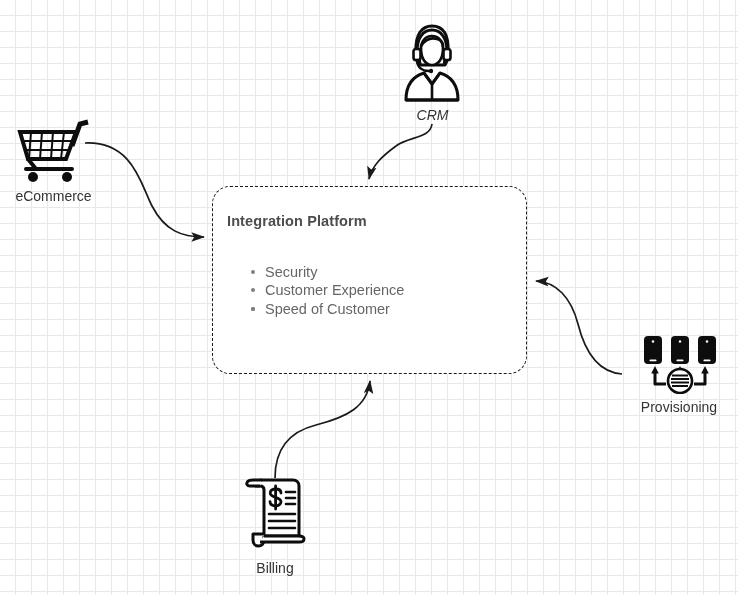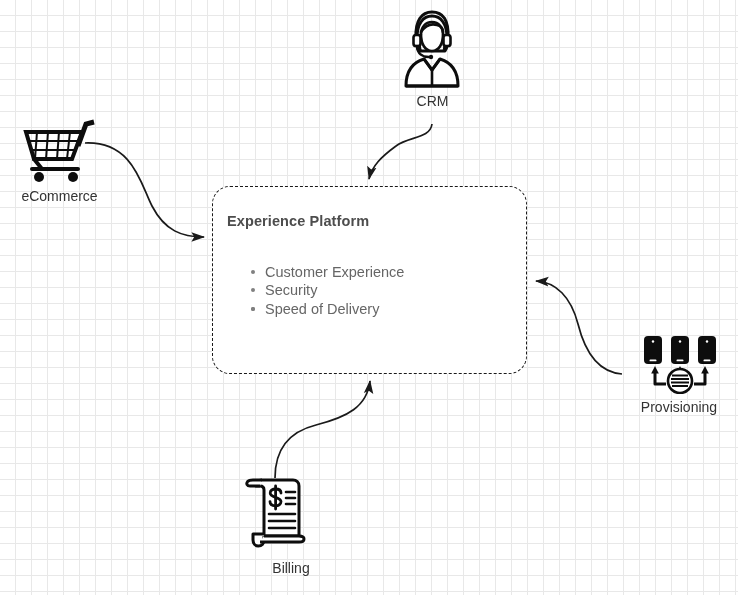--- a/index.html
+++ b/index.html
@@ -81,38 +81,38 @@
     position: absolute;
     left: -14px;
     top: 7px;
     width: 4px;
     height: 4px;
     border-radius: 50%;
     background: #808080;
   }
 
   
-  #node-ecommerce { left: 12px; top: 112px; width: 95px; height: 92px; }
+  #node-ecommerce { left: 6px; top: 112px; width: 95px; height: 92px; }
   #node-ecommerce .node-icon { left: 8px; top: 0px; }
   #node-ecommerce .node-label { left: 0px; top: 76px; width: 95px; }
 
   
-  #node-crm { left: 390px; top: 8px; width: 85px; height: 102px; }
+  #node-crm { left: 390px; top: 22px; width: 85px; height: 102px; font-style: italic; }
   #node-crm .node-icon { left: 12px; top: 0px; }
   #node-crm .node-label { left: 0px; top: 85px; width: 85px; }
 
   
   #node-provisioning { left: 620px; top: 336px; width: 118px; height: 90px; }
   #node-provisioning .node-icon { left: 22px; top: 0px; }
   #node-provisioning .node-label { left: 0px; top: 63px; width: 118px; }
 
   
   #node-billing { left: 228px; top: 478px; width: 94px; height: 100px; }
   #node-billing .node-icon { left: 16px; top: 0px; }
-  #node-billing .node-label { left: 16px; top: 82px; width: 94px; }
+  #node-billing .node-label { left: 0px; top: 82px; width: 94px; }
 </style>
 </head>
 <body>
 
 <div id="canvas">
 
   <svg id="edges" viewBox="0 0 738 595" xmlns="http://www.w3.org/2000/svg">
     <defs>
       <marker id="arrowhead" markerWidth="9" markerHeight="9" refX="7.4" refY="3.1" orient="auto" markerUnits="strokeWidth">
         <path d="M0,0.3 L8,3.1 L0,5.9 L1.6,3.1 Z" fill="#1a1a1a"></path>
@@ -122,36 +122,36 @@
     <path d="M85,143 C133,141 141,185 152,206 C165,231 182,237 204,237" fill="none" stroke="#1a1a1a" stroke-width="1.7" marker-end="url(#arrowhead)"></path>
 
     <path d="M432,124 C430,139 409,136 396,146 C381,157 372,166 369,179" fill="none" stroke="#1a1a1a" stroke-width="1.7" marker-end="url(#arrowhead)"></path>
 
     <path d="M622,374 C596,372 584,348 578,324 C571,297 556,282 536,281" fill="none" stroke="#1a1a1a" stroke-width="1.7" marker-end="url(#arrowhead)"></path>
 
     <path d="M275,478 C275,447 292,431 316,425 C347,417 367,407 370,381" fill="none" stroke="#1a1a1a" stroke-width="1.7" marker-end="url(#arrowhead)"></path>
   </svg>
 
   <div id="platform-box">
-    <div id="platform-title">Experience Platform</div>
+    <div id="platform-title">Integration Platform</div>
     <ul id="platform-list">
       <li>
         <span class="bullet"></span>
+        <span>Security</span>
+      </li>
+      <li>
+        <span class="bullet"></span>
         <span>Customer Experience</span>
       </li>
       <li>
         <span class="bullet"></span>
-        <span>Security</span>
-      </li>
-      <li>
-        <span class="bullet"></span>
-      </li>
-      <li>
-        <span class="bullet"></span>
-        <span>Speed of Delivery</span>
+      </li>
+      <li>
+        <span class="bullet"></span>
+        <span>Speed of Customer</span>
       </li>
     </ul>
   </div>
 
   <div class="node" id="node-ecommerce">
     <div class="node-icon">
       <svg width="76" height="70" viewBox="0 0 76 70" xmlns="http://www.w3.org/2000/svg">
 
         <path d="M58,34 L66,12 L74,10" fill="none" stroke="#0d0d0d" stroke-width="5" stroke-linecap="butt" stroke-linejoin="miter"></path>
 

